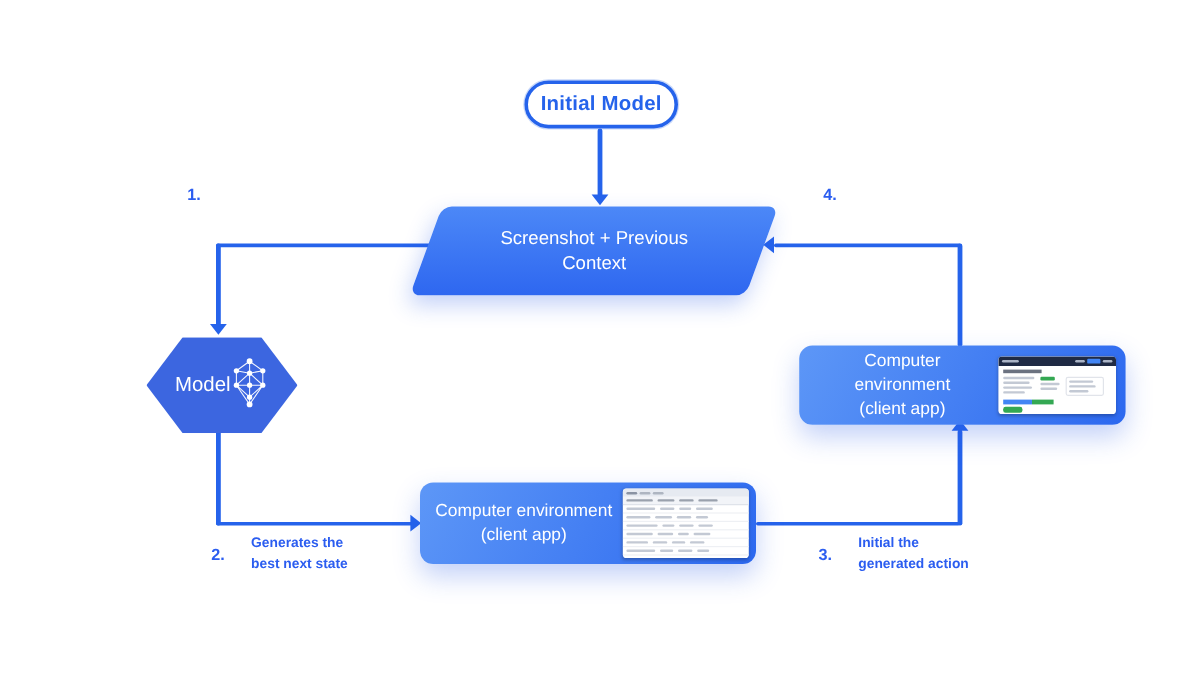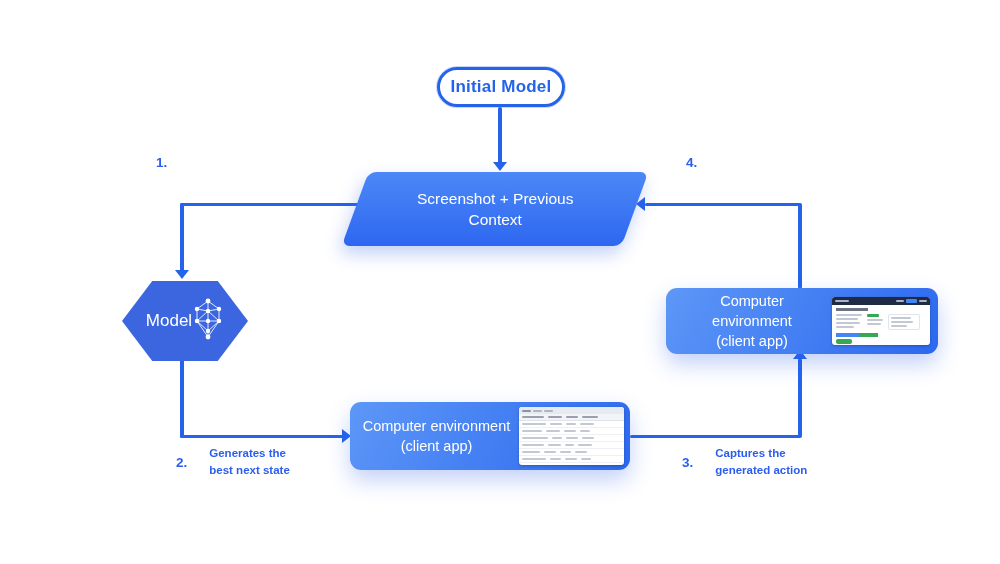--- a/index.html
+++ b/index.html
@@ -247,21 +247,21 @@
     <span class="step-num">2.</span>
     <span class="step-text">
       <span>Generates the</span><br>
       <span>best next state</span>
     </span>
   </div>
 
   <div class="step" style="left:682px;top:445px;">
     <span class="step-num">3.</span>
     <span class="step-text">
-      <span>Captures the</span><br>
+      <span>Initial the</span><br>
       <span>generated action</span>
     </span>
   </div>
 
   <div class="step" style="left:686px;top:155px;">
     <span class="step-num">4.</span>
   </div>
 
 </div>
 

